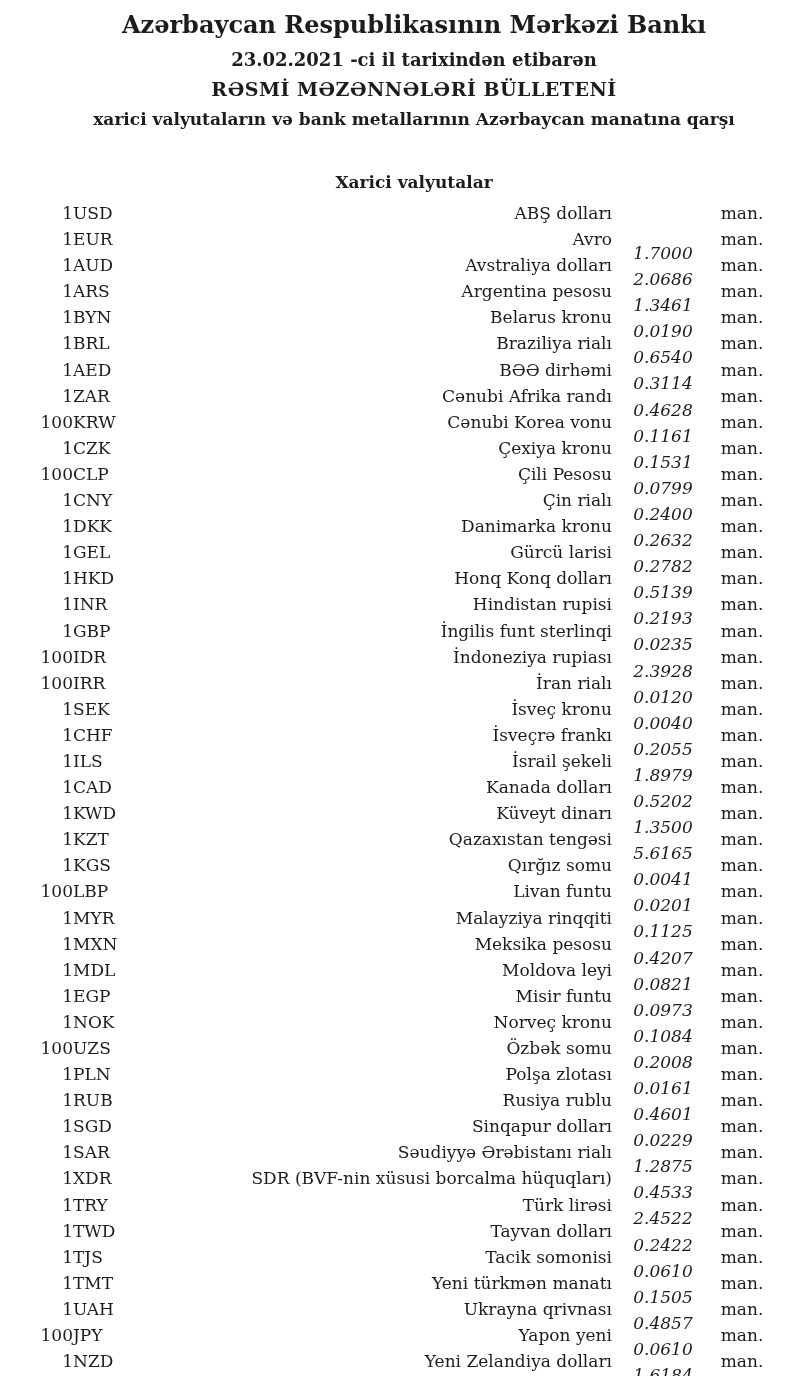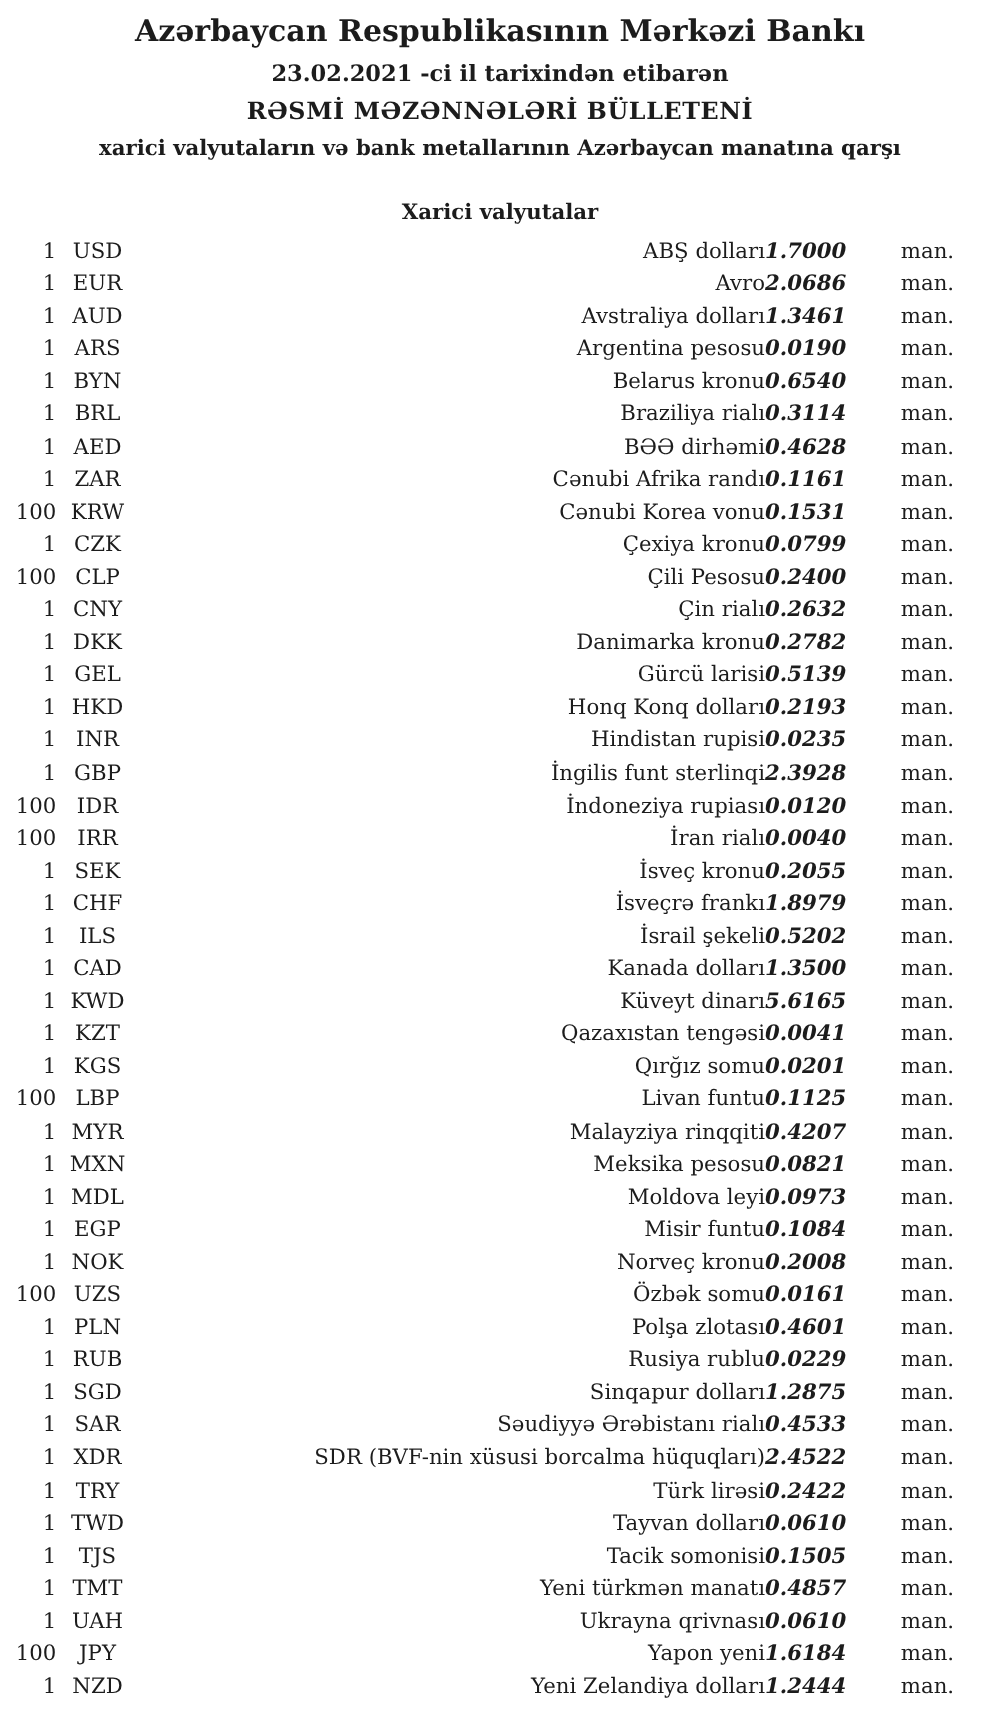--- a/index.html
+++ b/index.html
@@ -9,57 +9,58 @@
   }
   .page {
     width: 800px;
     height: 1376px;
     margin: 0 auto;
     background: #ffffff;
     color: #1c1c1c;
     font-family: "DejaVu Serif", "Liberation Serif", serif;
     box-sizing: border-box;
     overflow: hidden;
+    padding-left: 28px;
   }
   header { text-align: center; }
   .bank-name {
     font-size: 24px;
     font-weight: bold;
     margin: 10px 0 0 0;
     line-height: 30px;
   }
   .sub-line {
     font-weight: bold;
     line-height: 24px;
   }
   .date-line   { font-size: 18px; margin-top: 8px; }
   .scope-line  { font-size: 17px; margin-top: 6px; }
   .caps-line   { font-size: 19px; margin-top: 5px; letter-spacing: 0.5px; }
   .section-title {
     text-align: center;
     font-size: 17px;
     font-weight: bold;
-    margin-top: 28px;
+    margin-top: 40px;
     line-height: 22px;
   }
   .rates-table {
     margin-top: 7px;
     padding-right: 30px;
   }
   .row {
     display: grid;
     grid-template-columns: 45px 66px 1fr 102px 56px;
     height: 26.1px;
     line-height: 26.1px;
     font-size: 17px;
   }
   .qty  { text-align: right; }
-  .code { text-align: center; }
+  .code { text-align: left; }
   .name { padding-left: 12px; text-align: right; white-space: nowrap; }
-  .rate { text-align: left; font-weight: bold; font-style: italic; }
+  .rate { text-align: center; font-weight: normal; font-style: italic; margin-top: 40px; }
   .unit { text-align: center; }
 </style>
 </head>
 <body>
 
 <div class="page">
 
   <header>
     <h1 class="bank-name">Azərbaycan Respublikasının Mərkəzi Bankı</h1>
     <div class="sub-line date-line">23.02.2021 -ci il tarixindən etibarən</div>

